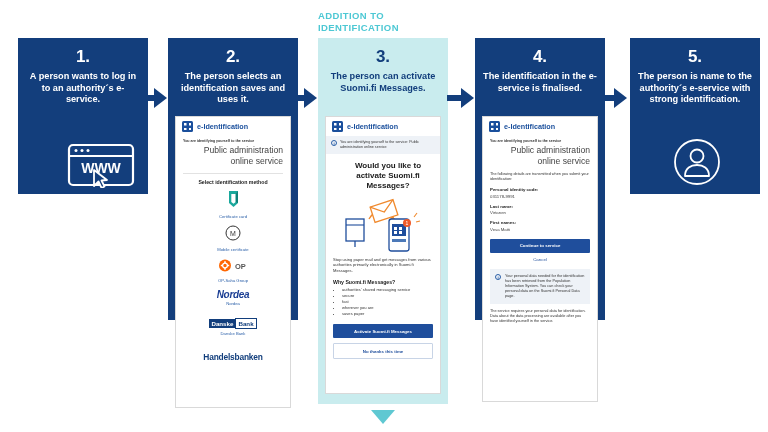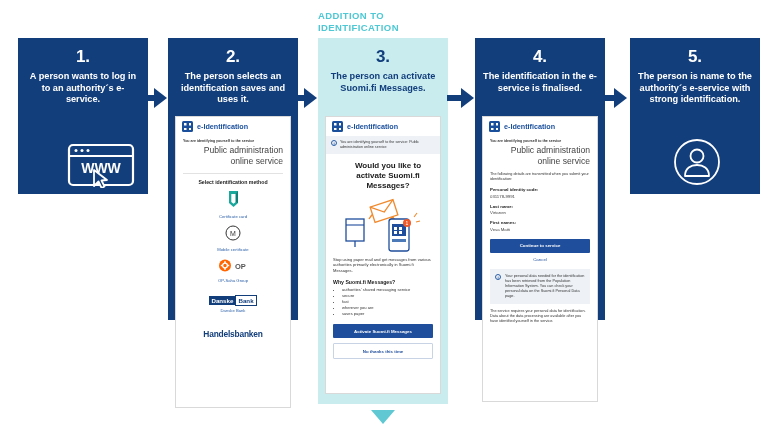--- a/index.html
+++ b/index.html
@@ -226,20 +226,24 @@
       <div class="method">
         <svg width="30" height="13" viewBox="0 0 30 13">
           <circle cx="7" cy="6.5" r="6" fill="#ff6600"></circle>
           <path d="M7 2.2 L7 10.8 M2.8 6.5 L11.2 6.5" stroke="#ffffff" stroke-width="1.6"></path>
           <circle cx="7" cy="6.5" r="2.4" fill="#ff6600" stroke="#ffffff" stroke-width="1.3"></circle>
           <text x="17" y="10" font-size="7.5" fill="#555" font-weight="bold" font-family="Liberation Sans, sans-serif">OP</text>
         </svg>
         <div class="method-label">OP-Saha Group</div>
       </div>
 
+      <div class="bank-row">
+        <div class="bank-nordea">Nordea</div>
+        <div class="bank-sub">Nordea</div>
+      </div>
 
       <div class="bank-row">
         <div class="danske"><span class="d1">Danske</span><span class="d2">Bank</span></div>
         <div class="bank-sub">Danske Bank</div>
       </div>
 
       <div class="handels">Handelsbanken</div>
     </div>
   </div>
 

